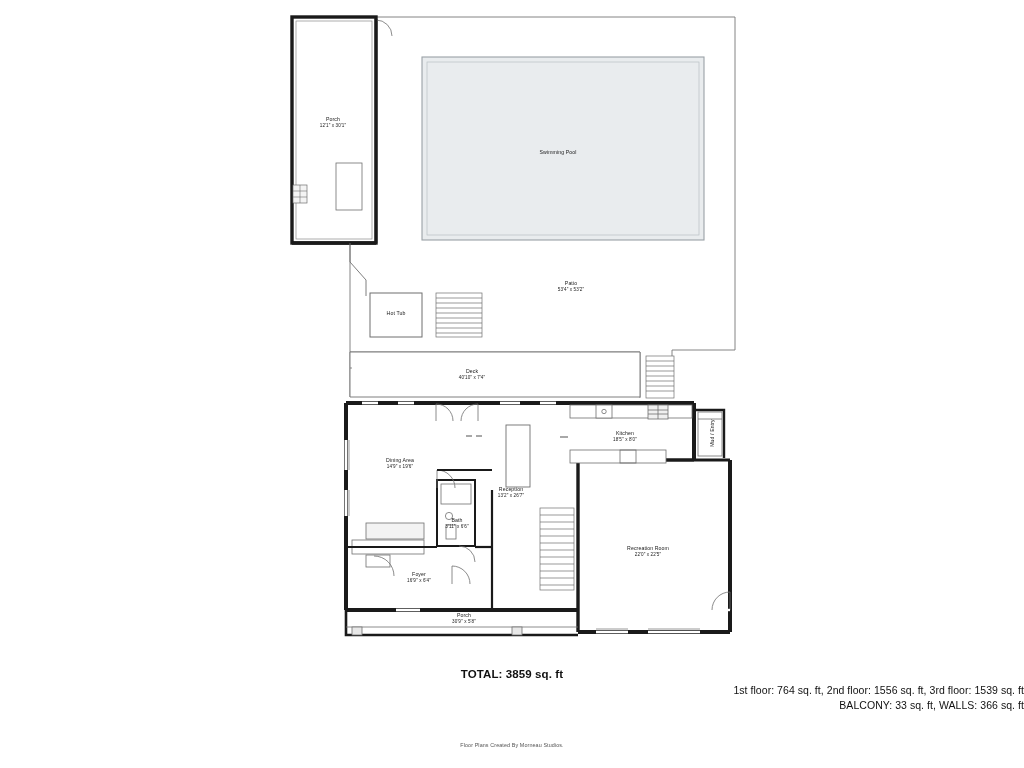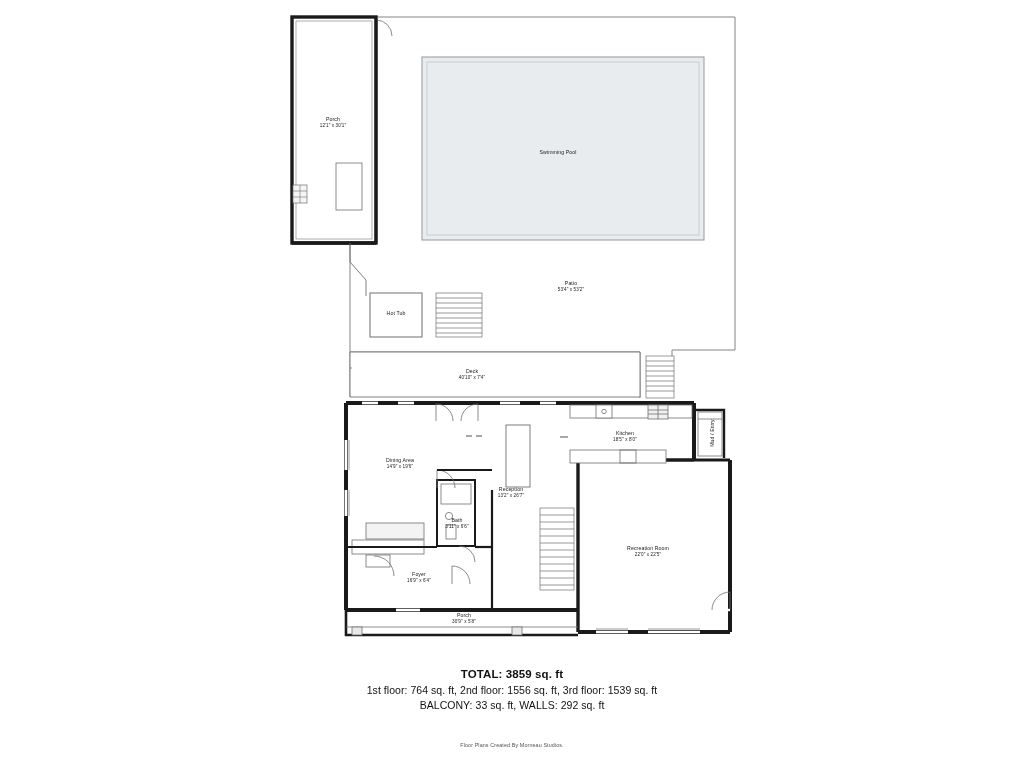--- a/index.html
+++ b/index.html
@@ -54,20 +54,21 @@
   #summary .total {
     font-size: 11.5px;
     font-weight: bold;
     letter-spacing: 0.1px;
     margin-bottom: 3px;
   }
   #summary .line {
     font-size: 10.5px;
     line-height: 1.45;
     letter-spacing: 0.05px;
+    text-align: right;
   }
   #credit {
     position: absolute;
     left: 0;
     top: 742px;
     width: 1024px;
     text-align: center;
     font-size: 5.4px;
     color: #555555;
     letter-spacing: 0.1px;
@@ -348,16 +349,16 @@
   <div class="lbl" style="left:464px; top:618px;">
     <span class="nm">Porch</span>
     <span class="dm">30'9" x 5'8"</span>
   </div>
 
 </div>
 
 <div id="summary">
   <div class="total">TOTAL: 3859 sq. ft</div>
   <div class="line">1st floor: 764 sq. ft, 2nd floor: 1556 sq. ft, 3rd floor: 1539 sq. ft</div>
-  <div class="line">BALCONY: 33 sq. ft, WALLS: 292 sq. ft</div>
+  <div class="line">BALCONY: 33 sq. ft, WALLS: 366 sq. ft</div>
 </div>
 
 <div id="credit">Floor Plans Created By Morneau Studios.</div>
 
 </body></html>

